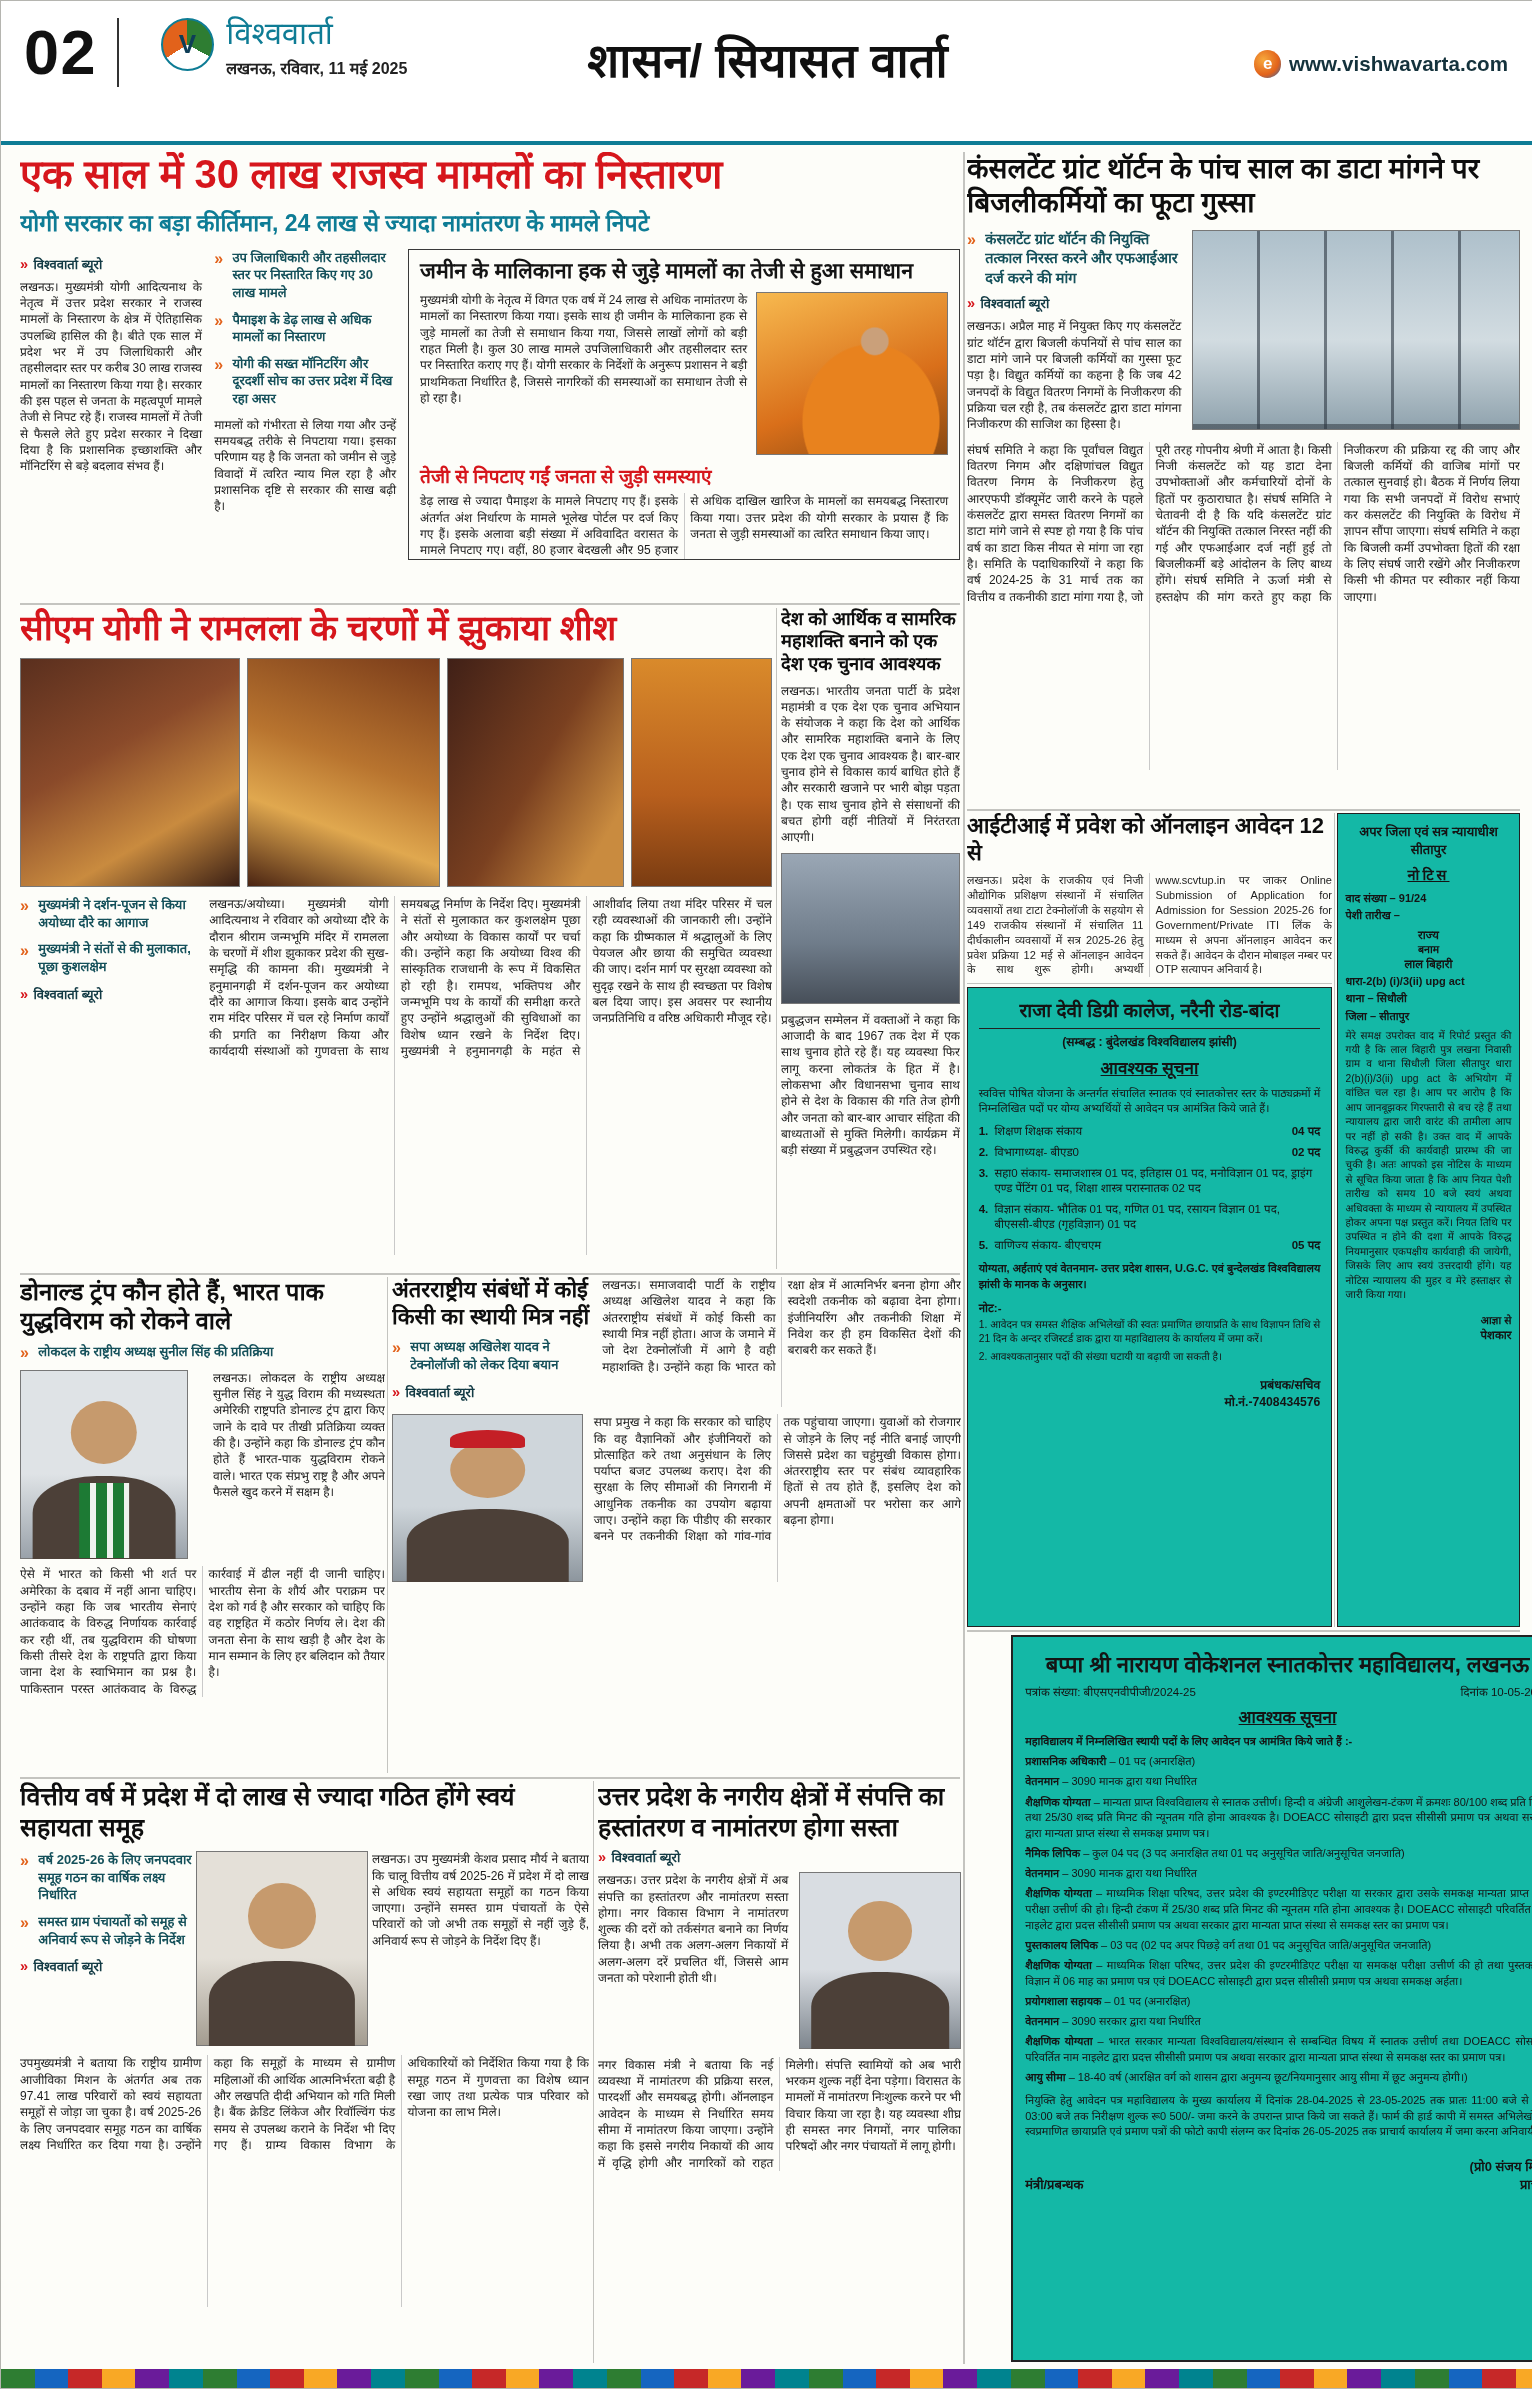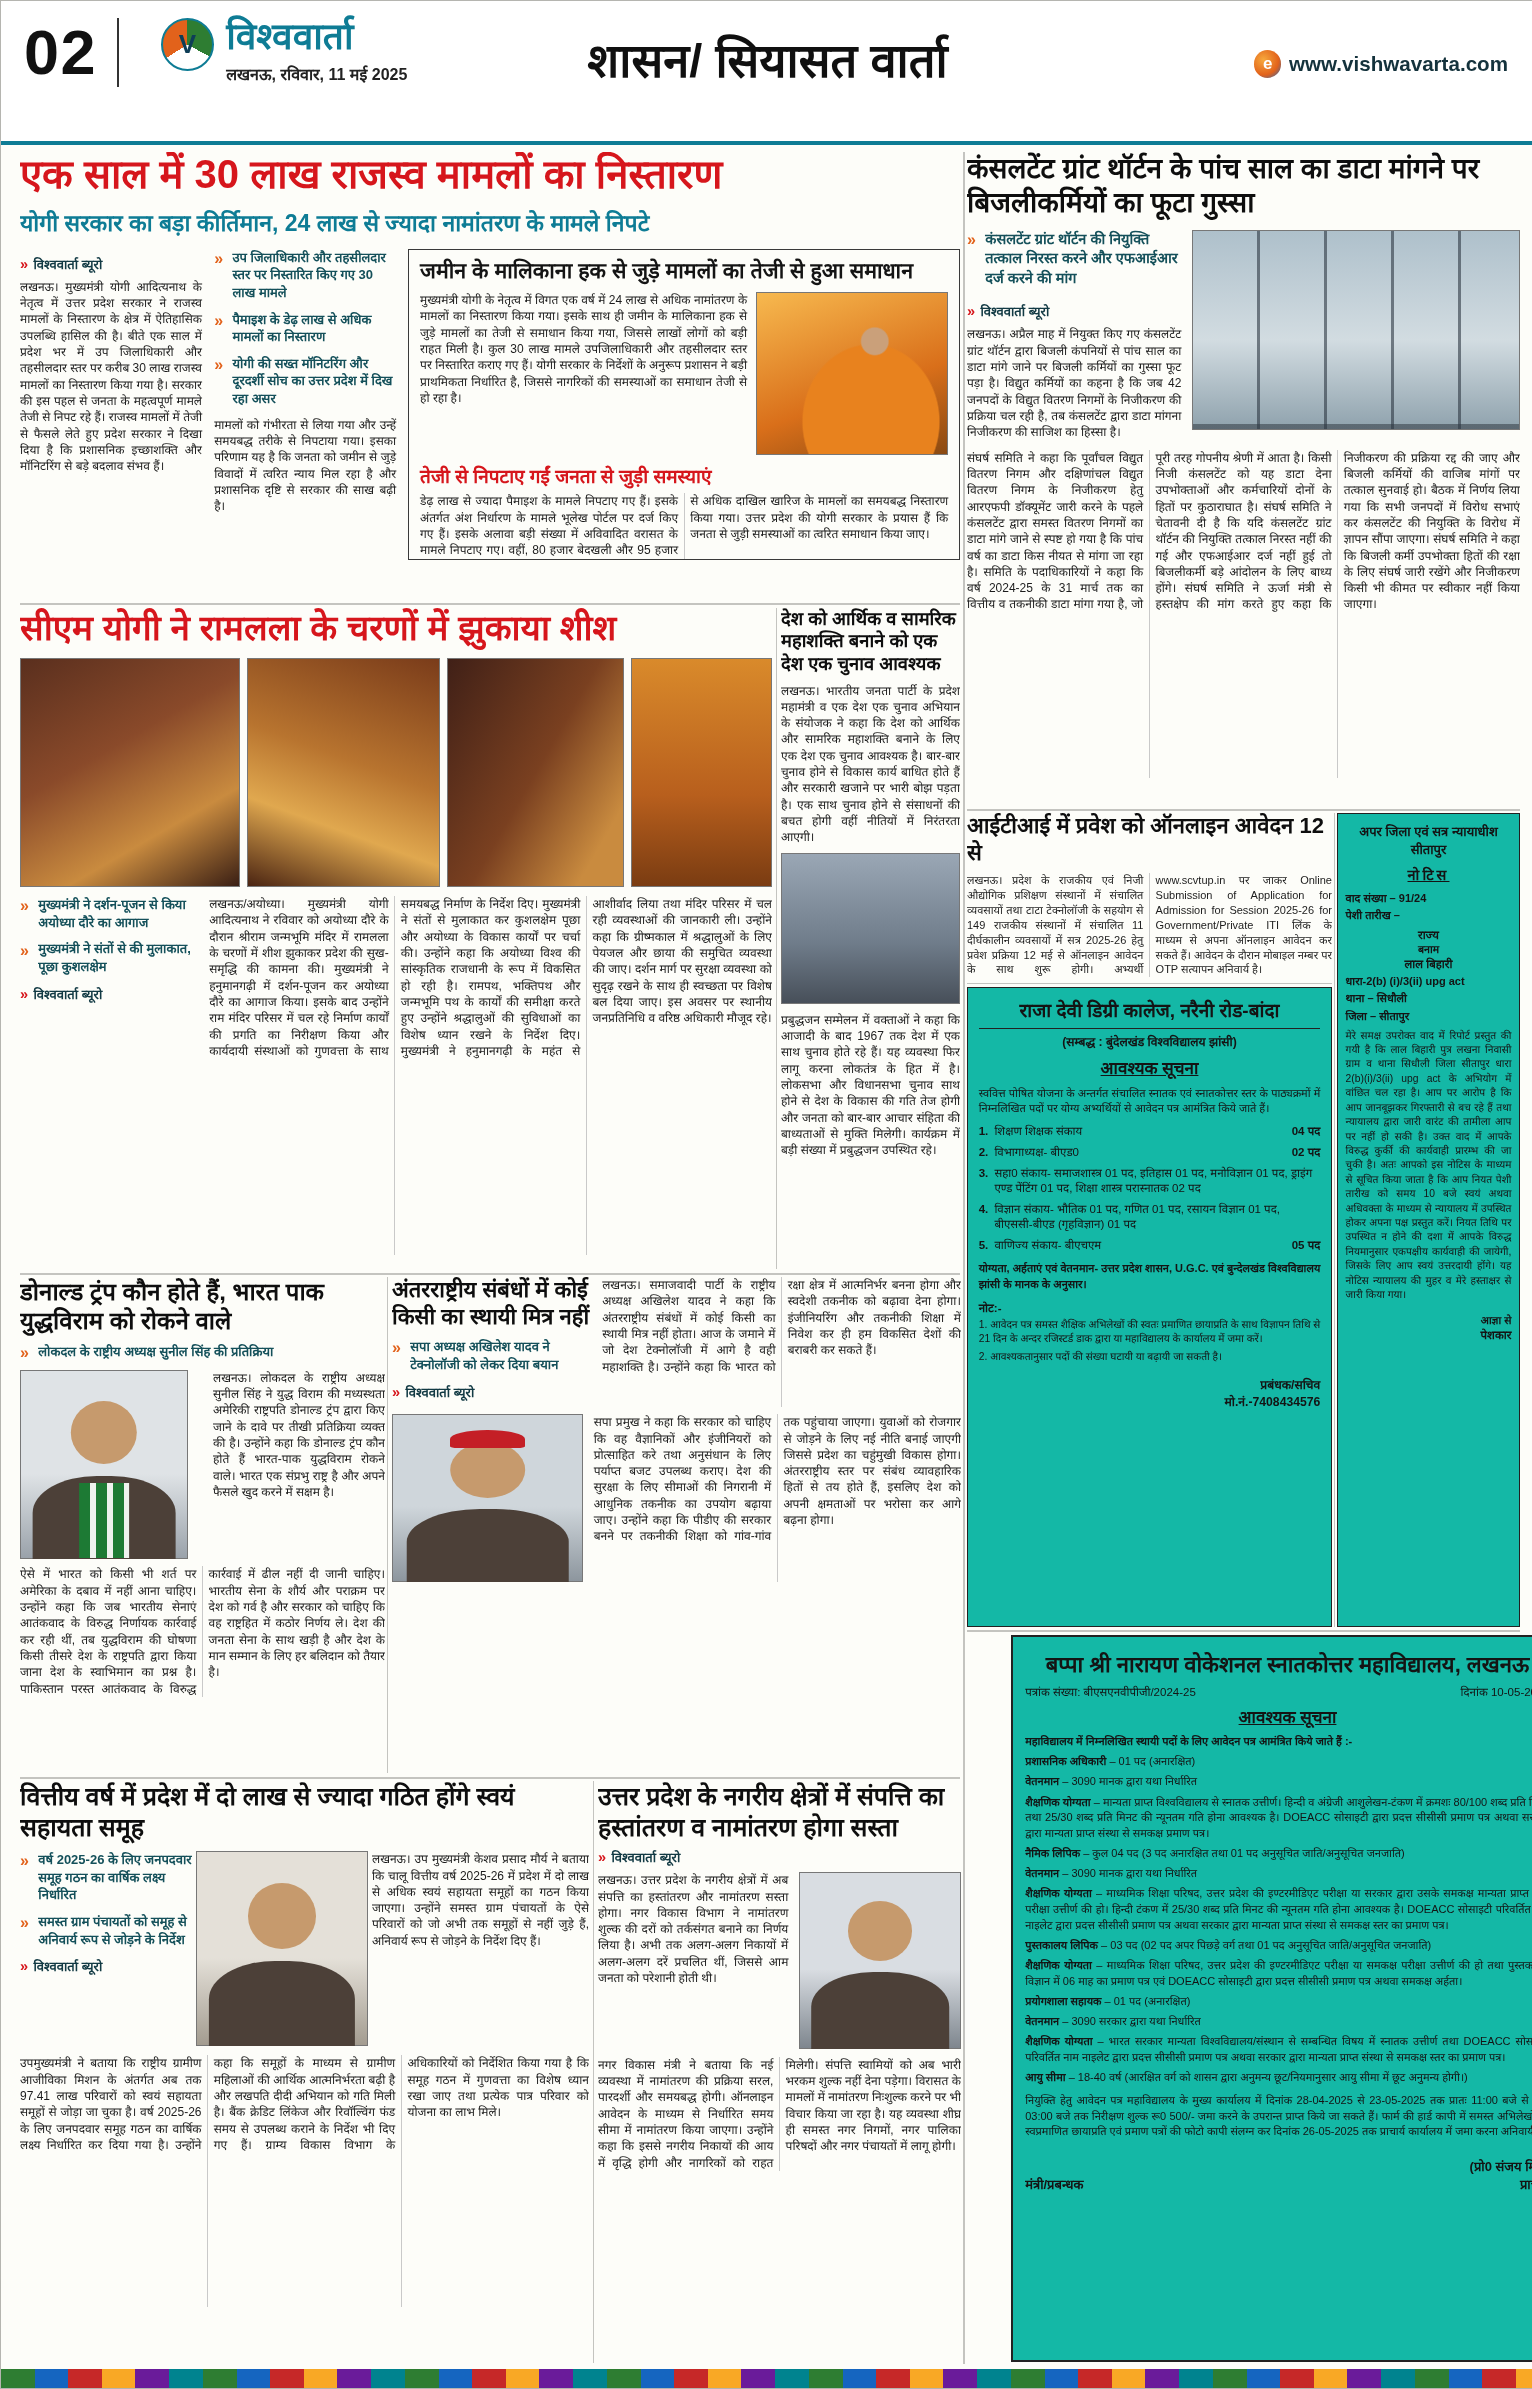--- a/index.html
+++ b/index.html
@@ -7,21 +7,21 @@
   }
   *{margin:0;padding:0;box-sizing:border-box;}
   body{background:#dededa;font-family:"Liberation Sans","DejaVu Sans",sans-serif;color:#141414;}
   .page{position:relative;width:1533px;height:2389px;margin:0 auto;background:#fdfdf9;overflow:hidden;border:0.8px solid #b5b5b0;}
   .abs{position:absolute;overflow:hidden;}
   
   .header{left:0;top:0;width:1533px;height:144px;border-bottom:4.6px solid var(--c-teal);background:#fff;}
   .pageno{position:absolute;left:23px;top:17px;font-size:63px;font-weight:800;letter-spacing:1.5px;color:#111;padding-right:20px;border-right:2.3px solid #333;line-height:1.1;}
   .brand{position:absolute;left:160px;top:17px;display:flex;gap:12.2px;align-items:flex-start;}
   .logo-circle{width:53px;height:53px;border-radius:50%;background:conic-gradient(#2e7d32 0 33%,#ffffff 33% 66%,#e2621b 66%);border:2.3px solid #0e7c95;display:flex;align-items:center;justify-content:center;font-weight:800;font-size:26px;color:#0e3e57;}
-  .masthead{font-size:37px;font-weight:700;color:var(--c-teal);line-height:1.05;}
+  .masthead{font-size:31px;font-weight:400;color:var(--c-teal);line-height:1.05;}
   .dateline{font-size:16px;font-weight:700;color:#222;margin-top:6.1px;}
   .section-title{position:absolute;left:50%;top:26px;transform:translateX(-50%);font-size:47px;font-weight:800;color:#101010;white-space:nowrap;}
   .website{position:absolute;right:26px;top:49px;display:flex;align-items:center;gap:7.6px;font-size:20.6px;font-weight:800;color:#14323c;}
   .globe{width:27.5px;height:27.5px;border-radius:50%;background:radial-gradient(circle at 35% 35%,#f7a93c,#e2621b 60%,#1565c0);color:#fff;font-weight:800;font-size:17px;display:flex;align-items:center;justify-content:center;}
   
   .body-text{font-size:12px;line-height:1.36;text-align:justify;color:#1c1c1c;}
   .small-text{font-size:10.3px;line-height:1.4;text-align:justify;}
   .cols-2{column-count:2;column-gap:12.2px;column-rule:0.8px solid var(--c-rule);}
   .cols-3{column-count:3;column-gap:12.2px;column-rule:0.8px solid var(--c-rule);}
   .byline{font-size:13px;font-weight:800;color:#123a44;margin:6.1px 0;}
@@ -54,21 +54,21 @@
   .rev-h2{font-size:23px;margin-top:9.2px;}
   .rev-grid{display:flex;gap:12.2px;margin-top:10.7px;height:311px;}
   .rev-col{width:182px;flex:none;}
   .inset-box{flex:1;border:1.5px solid #3a3a3a;padding:9.2px 10.7px;}
   .inset-h{font-size:21.4px;font-weight:800;line-height:1.2;}
   .inset-main{display:flex;gap:9.2px;margin-top:7.6px;}
   .inset-sub{color:var(--c-red);font-size:19px;font-weight:800;margin:7.6px 0 4.6px;}
   
   .cons-h1{font-size:28px;}
   .cons-top{display:flex;gap:10.7px;margin-top:9.2px;}
-  .cons-bullet{font-size:14.5px;margin-bottom:14px;}
+  .cons-bullet{font-size:14.5px;margin-bottom:6px;}
   
   .yogi-h1{font-size:35px;}
   .photo-row{display:flex;gap:6.9px;margin-top:10.7px;height:229px;}
   .yogi-body{display:flex;gap:12.2px;margin-top:9.2px;}
   .yogi-col1{width:177px;flex:none;}
   
   .notice-box{border:1.5px solid #222;background:#14b8a6;}
   .nb-title{font-weight:800;text-align:center;}
   .nb-underline{text-decoration:underline;}
   .rd-item{display:flex;gap:6.1px;font-size:11.5px;margin-bottom:5.3px;line-height:1.35;}

